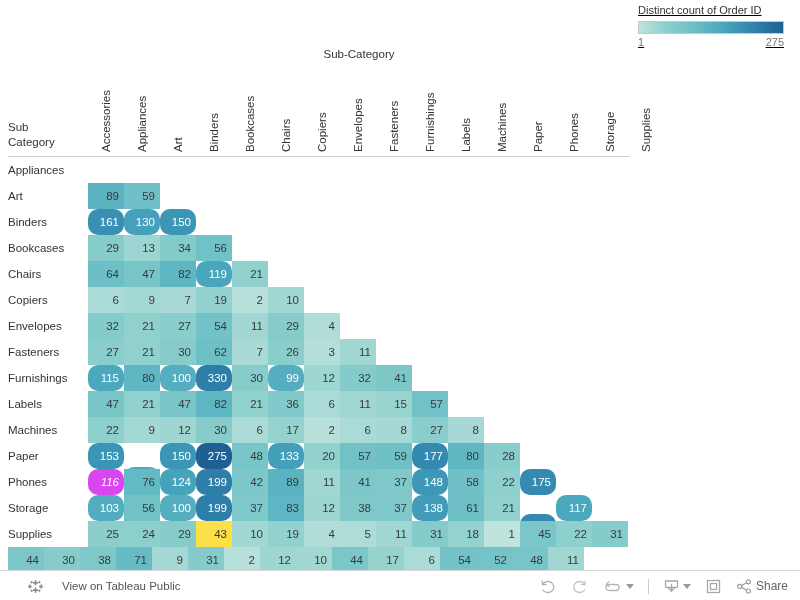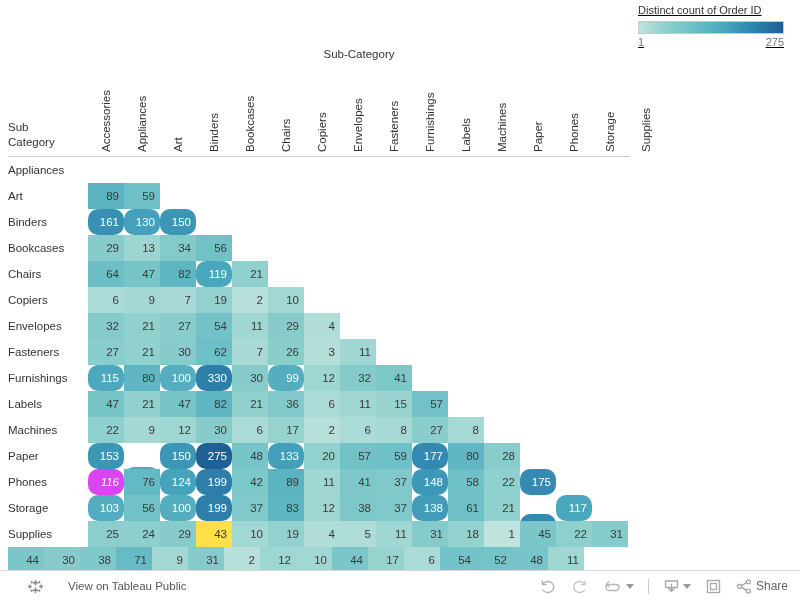--- a/index.html
+++ b/index.html
@@ -171,21 +171,21 @@
     height: 30px;
     border-top: 1px solid #d8d8d8;
     background: #ffffff;
     display: flex;
     align-items: center;
   }
   .tb-left {
     display: flex;
     align-items: center;
     margin-left: 28px;
-    gap: 25px;
+    gap: 19px;
   }
   .tb-left .tp-label {
     font-size: 11.5px;
     color: #555555;
   }
   .tb-right {
     margin-left: auto;
     margin-right: 12px;
     display: flex;
     align-items: center;

